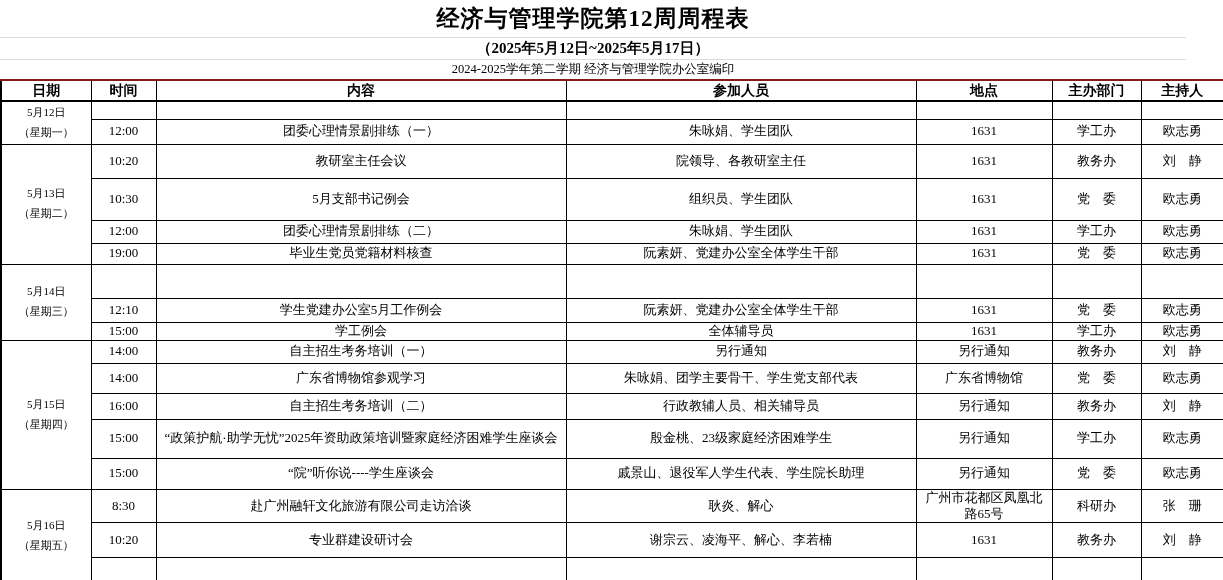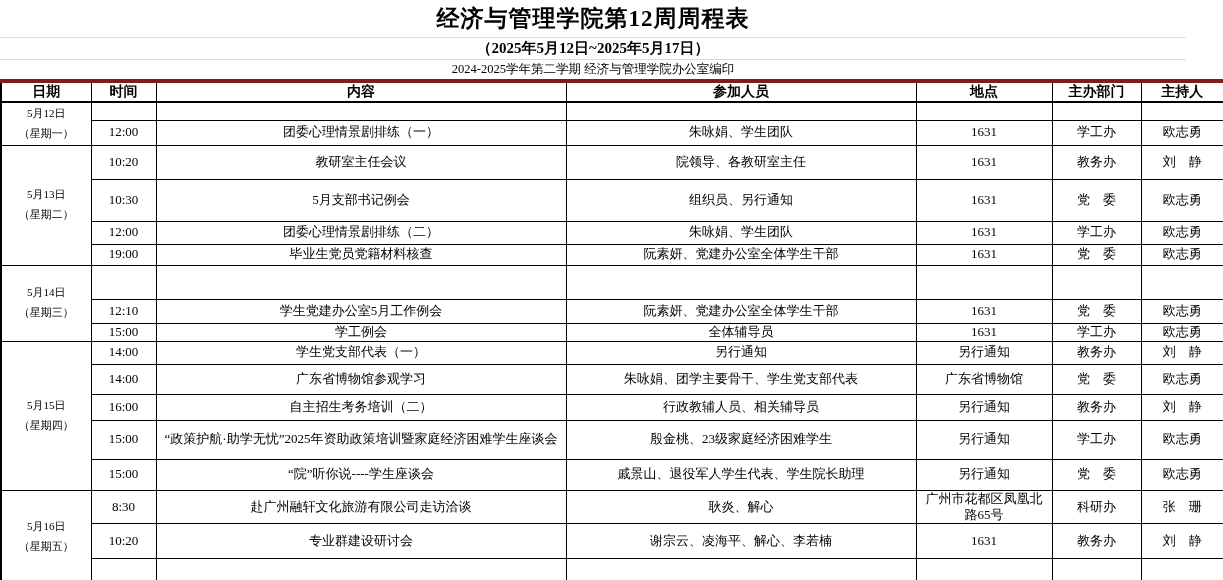--- a/index.html
+++ b/index.html
@@ -31,21 +31,21 @@
     width: 1223px;
     border: 2px solid #000;
   }
   .schedule th, .schedule td {
     border: 1px solid #000;
     text-align: center; vertical-align: middle;
     padding: 0 3px; overflow: hidden;
   }
   .schedule thead th {
     height: 21px; font-size: 14px; font-weight: bold;
-    border-top: 4px solid #7f1d1d; border-bottom: 2px solid #000;
+    border-top: 2px solid #7f1d1d; border-bottom: 2px solid #000;
     padding: 0;
   }
   .schedule td { font-size: 13px; line-height: 1.25; }
   .schedule td.cell-time { font-size: 13px; }
   .schedule td.date-cell { font-size: 11px; line-height: 1.8; padding: 0; }
   .schedule td.cell-location { font-size: 13px; }
   .schedule tbody { border-bottom: 2px solid #000; }
 
   col.c-date { width: 90px; }
   col.c-time { width: 65px; }
@@ -113,21 +113,21 @@
           <td class="cell-time">10:20</td>
           <td class="cell-content">教研室主任会议</td>
           <td class="cell-participants">院领导、各教研室主任</td>
           <td class="cell-location">1631</td>
           <td class="cell-department">教务办</td>
           <td class="cell-host">刘　静</td>
         </tr>
         <tr style="height: 42px;">
           <td class="cell-time">10:30</td>
           <td class="cell-content">5月支部书记例会</td>
-          <td class="cell-participants">组织员、另行通知</td>
+          <td class="cell-participants">组织员、学生团队</td>
           <td class="cell-location">1631</td>
           <td class="cell-department">党　委</td>
           <td class="cell-host">欧志勇</td>
         </tr>
         <tr style="height: 23px;">
           <td class="cell-time">12:00</td>
           <td class="cell-content">团委心理情景剧排练（二）</td>
           <td class="cell-participants">朱咏娟、学生团队</td>
           <td class="cell-location">1631</td>
           <td class="cell-department">学工办</td>
@@ -168,21 +168,21 @@
           <td class="cell-location">1631</td>
           <td class="cell-department">学工办</td>
           <td class="cell-host">欧志勇</td>
         </tr>
         <tr style="height: 23px;">
           <td class="date-cell" rowspan="5">
             <div>5月15日</div>
             <div>（星期四）</div>
           </td>
           <td class="cell-time">14:00</td>
-          <td class="cell-content">学生党支部代表（一）</td>
+          <td class="cell-content">自主招生考务培训（一）</td>
           <td class="cell-participants">另行通知</td>
           <td class="cell-location">另行通知</td>
           <td class="cell-department">教务办</td>
           <td class="cell-host">刘　静</td>
         </tr>
         <tr style="height: 30px;">
           <td class="cell-time">14:00</td>
           <td class="cell-content">广东省博物馆参观学习</td>
           <td class="cell-participants">朱咏娟、团学主要骨干、学生党支部代表</td>
           <td class="cell-location">广东省博物馆</td>

